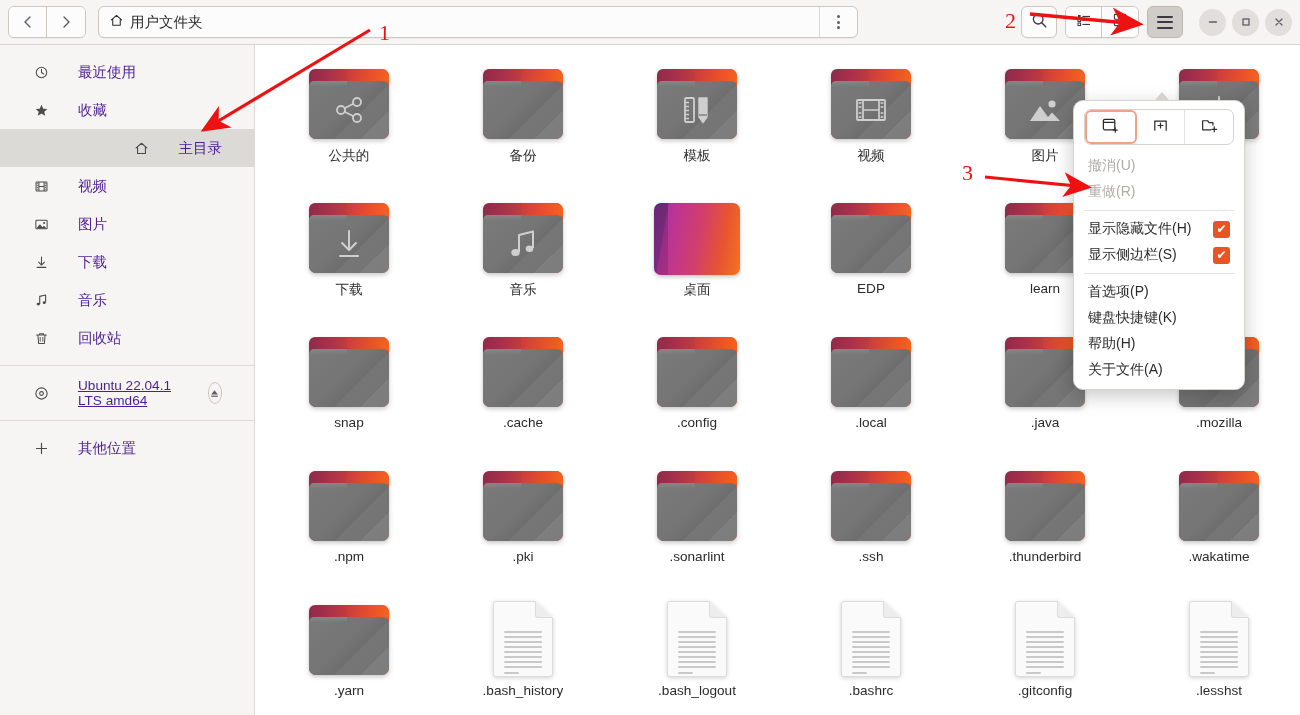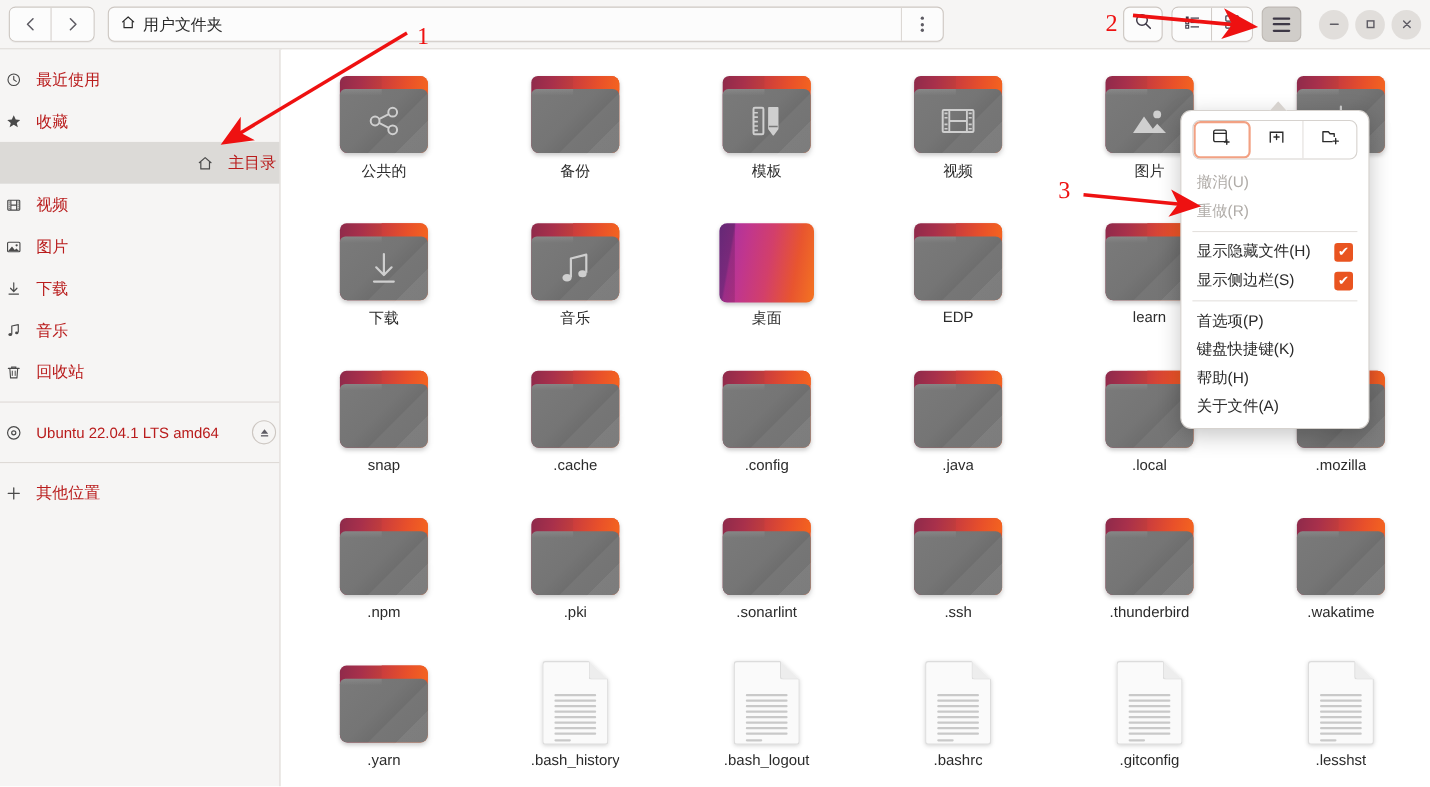--- a/index.html
+++ b/index.html
@@ -81,31 +81,31 @@
     display:flex; align-items:center; justify-content:center; color:#5e5c64; font-size: 13px;
   }
 
   
   .sidebar {
     position:absolute; left:0; top:45px; width:255px; height:670px;
     background:#f6f5f4; border-right:1px solid #dedad6;
     padding-top: 8px;
   }
   .side-item {
-    display:flex; align-items:center; gap:12px;
-    height:38px; padding: 0 3px; font-size:14.5px; color:#b91c1c;
+    display:flex; align-items:center; gap:28px;
+    height:38px; padding: 0 32px; font-size:14.5px; color:#4c1d95;
   }
   .side-item.selected { background:#dcdad7;justify-content:flex-end; }
   .side-icon { width:18px; height:18px; display:flex; align-items:center; justify-content:center; color:#4a4a4a; flex-shrink:0;}
   .side-sep { height:1px; background:#dedad6; margin: 8px 0; }
   .eject {
     margin-left:auto; width:22px;height:22px;border:1px solid #cdc7c2;border-radius:50%;
     display:flex;align-items:center;justify-content:center;background:#f6f5f4;color:#5e5c64;
   }
-  .side-item .label-dev { font-size: 13.6px; }
+  .side-item .label-dev { font-size: 13.6px; text-decoration: underline; }
 
   
   .content {
     position:absolute; left:256px; top:45px; width:1044px; height:670px;
     background:#ffffff; overflow:hidden;
   }
   .grid {
     display:grid; grid-template-columns: repeat(6, 174px);
     padding: 10px 0 0 6px;
   }
@@ -641,32 +641,32 @@
         </div>
         <div class="cell">
           <div class="ico" style="display:flex;align-items:flex-end;justify-content:center;">
             <div class="folder">
               <div class="back"></div>
               <div class="tabcut"></div>
               <div class="front"></div>
               <div class="glint"></div>
             </div>
           </div>
+          <div class="nm">.local</div>
+        </div>
+        <div class="cell">
+          <div class="ico" style="display:flex;align-items:flex-end;justify-content:center;">
+            <div class="folder">
+              <div class="back"></div>
+              <div class="tabcut"></div>
+              <div class="front"></div>
+              <div class="glint"></div>
+            </div>
+          </div>
           <div class="nm">.java</div>
-        </div>
-        <div class="cell">
-          <div class="ico" style="display:flex;align-items:flex-end;justify-content:center;">
-            <div class="folder">
-              <div class="back"></div>
-              <div class="tabcut"></div>
-              <div class="front"></div>
-              <div class="glint"></div>
-            </div>
-          </div>
-          <div class="nm">.local</div>
         </div>
         <div class="cell">
           <div class="ico" style="display:flex;align-items:flex-end;justify-content:center;">
             <div class="folder">
               <div class="back"></div>
               <div class="tabcut"></div>
               <div class="front"></div>
               <div class="glint"></div>
             </div>
           </div>

